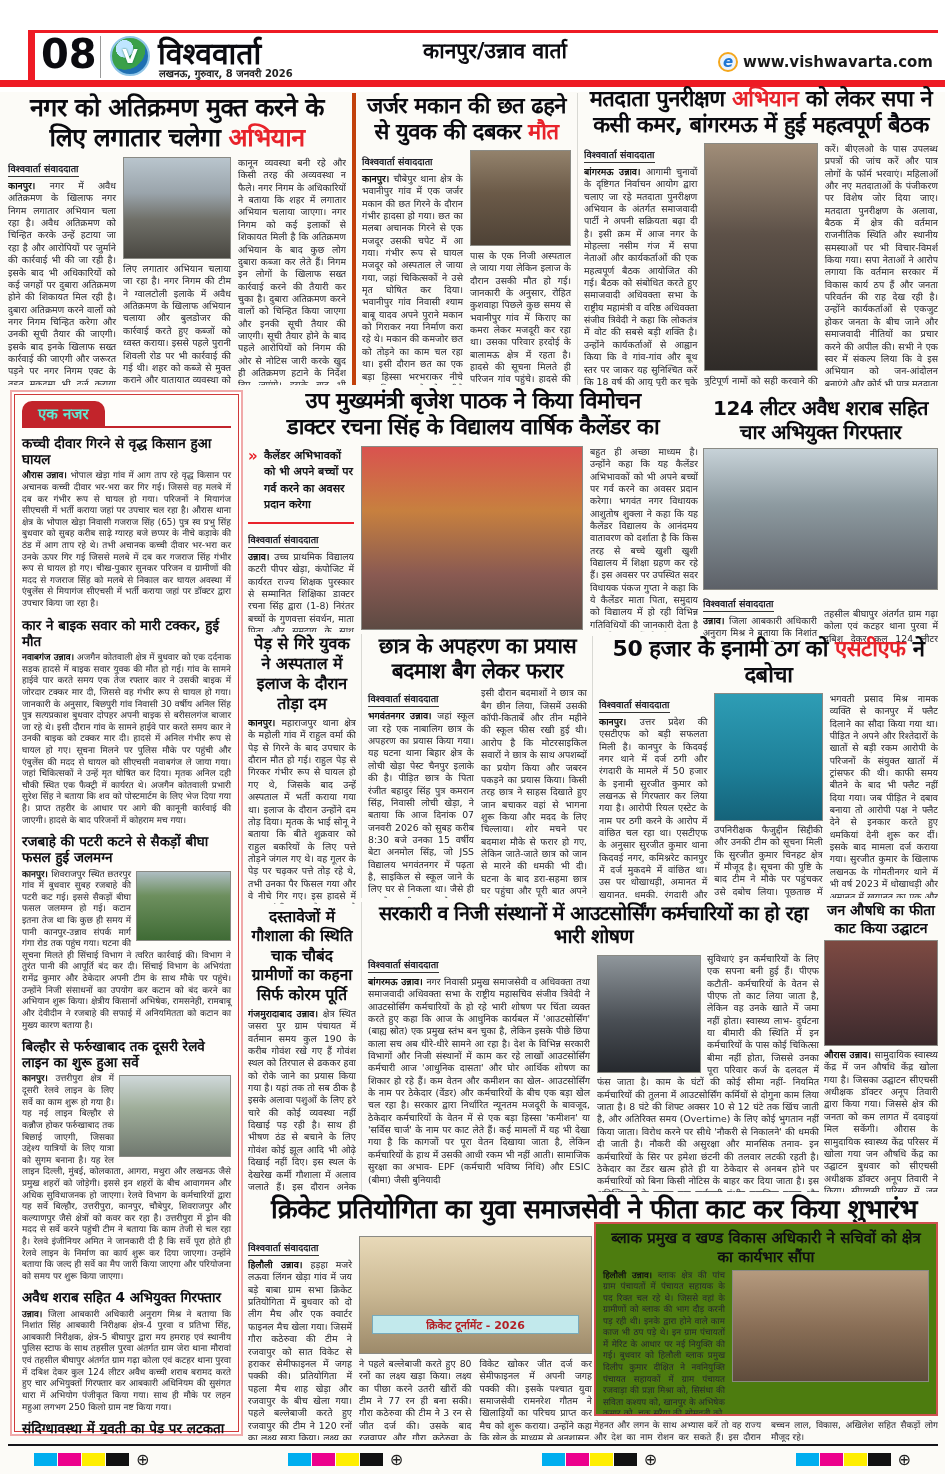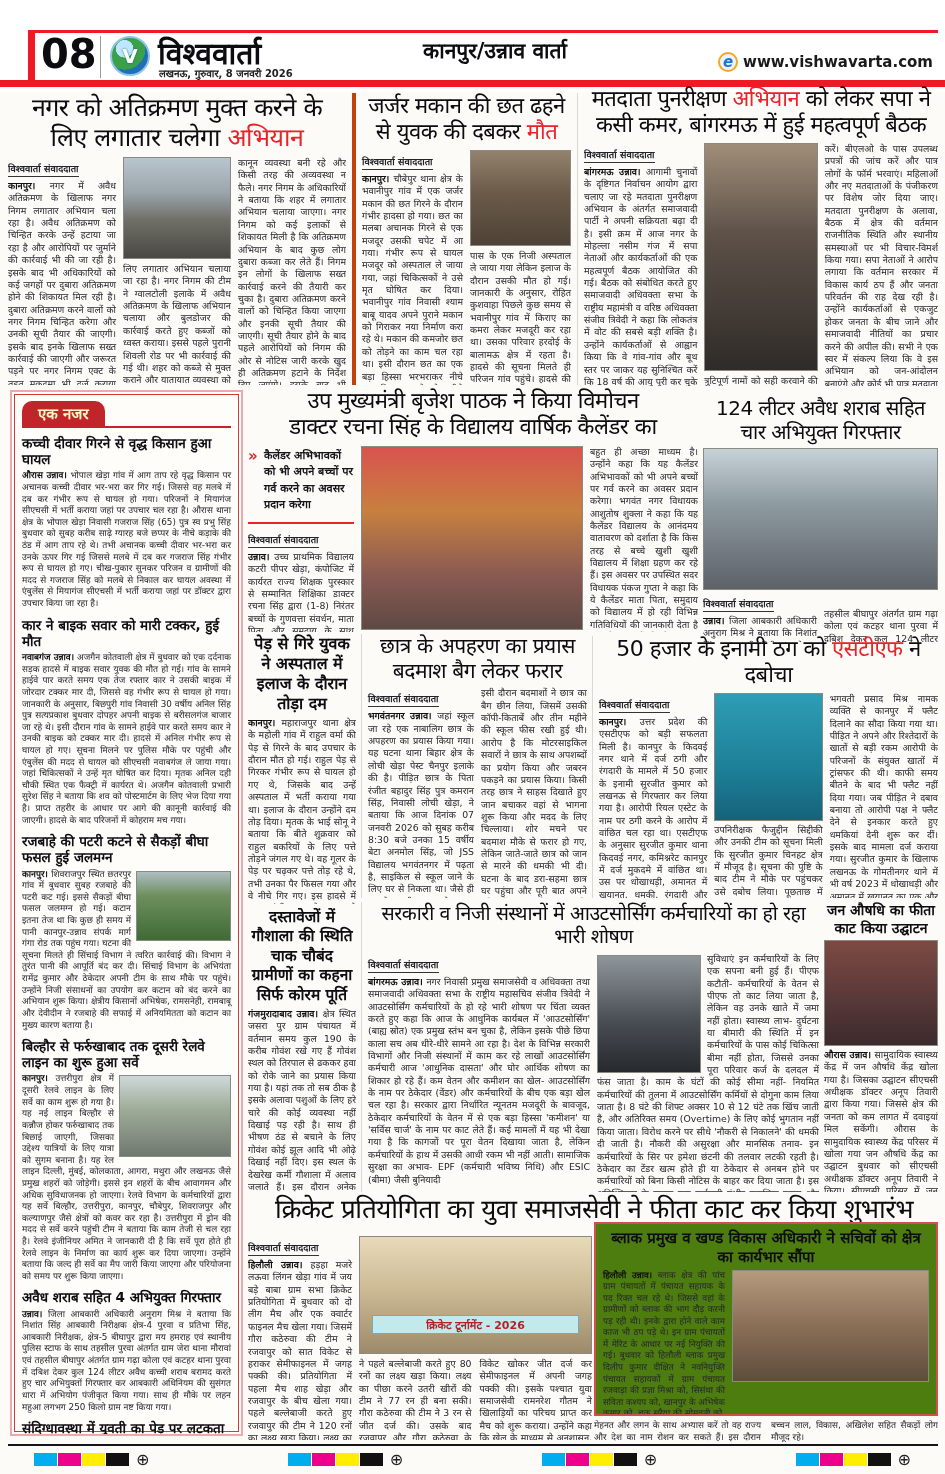--- a/index.html
+++ b/index.html
@@ -1,20 +1,20 @@
 <!DOCTYPE html>
 <html><head>
 <meta charset="utf-8">
 <style>
   *{box-sizing:border-box;margin:0;padding:0}
   html,body{background:#e8e6e0}
   #page{position:relative;width:945px;height:1474px;margin:0 auto;background:#fcfbf7;
         font-family:"DejaVu Sans","Liberation Sans",sans-serif;overflow:hidden;color:#23232c}
   .art{position:absolute;overflow:hidden}
-  .hl{font-weight:400;text-align:center;line-height:1.2;color:#0b0b10;letter-spacing:-.5px}
+  .hl{font-weight:700;text-align:center;line-height:1.2;color:#0b0b10;letter-spacing:-.5px}
   .hl .red, .red{color:#e8232b}
   .byline{font-size:9.5px;font-weight:700;border-bottom:1px solid #333;display:inline-block;margin:4px 0 3px;padding-bottom:1px}
   .body{font-size:9.3px;line-height:1.33;text-align:justify;color:#26262e}
   .place{font-weight:700;color:#111}
   .cols{display:flex;gap:7px}
   .col{flex:1;min-width:0}
   .photo{position:relative;width:100%;border:1px solid #8a8a84}
   
   #masthead{position:absolute;left:0;top:0;width:945px;height:92px;background:#fff}
   .mh-topline{position:absolute;left:28px;top:30px;width:910px;height:3px;background:#ee1b24}
@@ -29,21 +29,21 @@
   .paper-name{position:absolute;left:158px;top:32px;font-size:30px;font-weight:800;color:#0b0b10}
   .dateline{position:absolute;left:159px;top:66px;font-size:10px;font-weight:700;color:#222}
   .section-title{position:absolute;left:330px;top:36px;width:330px;text-align:center;font-size:21px;font-weight:800;color:#0b0b10}
   .website{position:absolute;right:12px;top:52px;font-size:15px;font-weight:800;color:#1a1a1a;display:flex;align-items:center;gap:5px}
   .e-icon{width:20px;height:20px;border-radius:50%;border:2px solid #f4a71d;color:#1f76d2;
           font-weight:800;font-size:15px;line-height:16px;text-align:center;font-style:italic;background:#eaf4ff}
   
   #eknajar{left:10px;top:390px;width:233px;height:1046px;border:2px solid #f0a9a9;
            box-shadow:inset 0 0 0 2px #fff,inset 0 0 0 3px #cf3a3a;padding:9px 10px;background:#fffdfa}
   .en-bar{border-bottom:2px solid #c2242b;margin-bottom:5px}
-  .en-head{background:#c2242b;color:#fef9c3;font-weight:800;font-size:15px;padding:2px 16px 3px;
+  .en-head{background:#c2242b;color:#5eead4;font-weight:800;font-size:15px;padding:2px 16px 3px;
            border-radius:10px 10px 0 0;display:inline-block}
   .brief-h{font-size:13.5px;font-weight:800;color:#0e0e12;line-height:1.2;margin:7px 0 3px}
   .brief-b{font-size:8.8px;line-height:1.32;text-align:justify;color:#26262e}
   .bph{border:1px solid #8a8a84;float:right;margin:2px 0 3px 5px}
   
   #a1{left:8px;top:93px;width:338px;height:292px}
   #a1 .hl{font-size:25px}
   #a2{left:352px;top:93px;width:226px;height:292px;border-left:4px solid #c2410c;border-right:1px solid #d9d9d4;padding:0 6px}
   #a2 .hl{font-size:22px}
   #a3{left:584px;top:86px;width:354px;height:300px}

